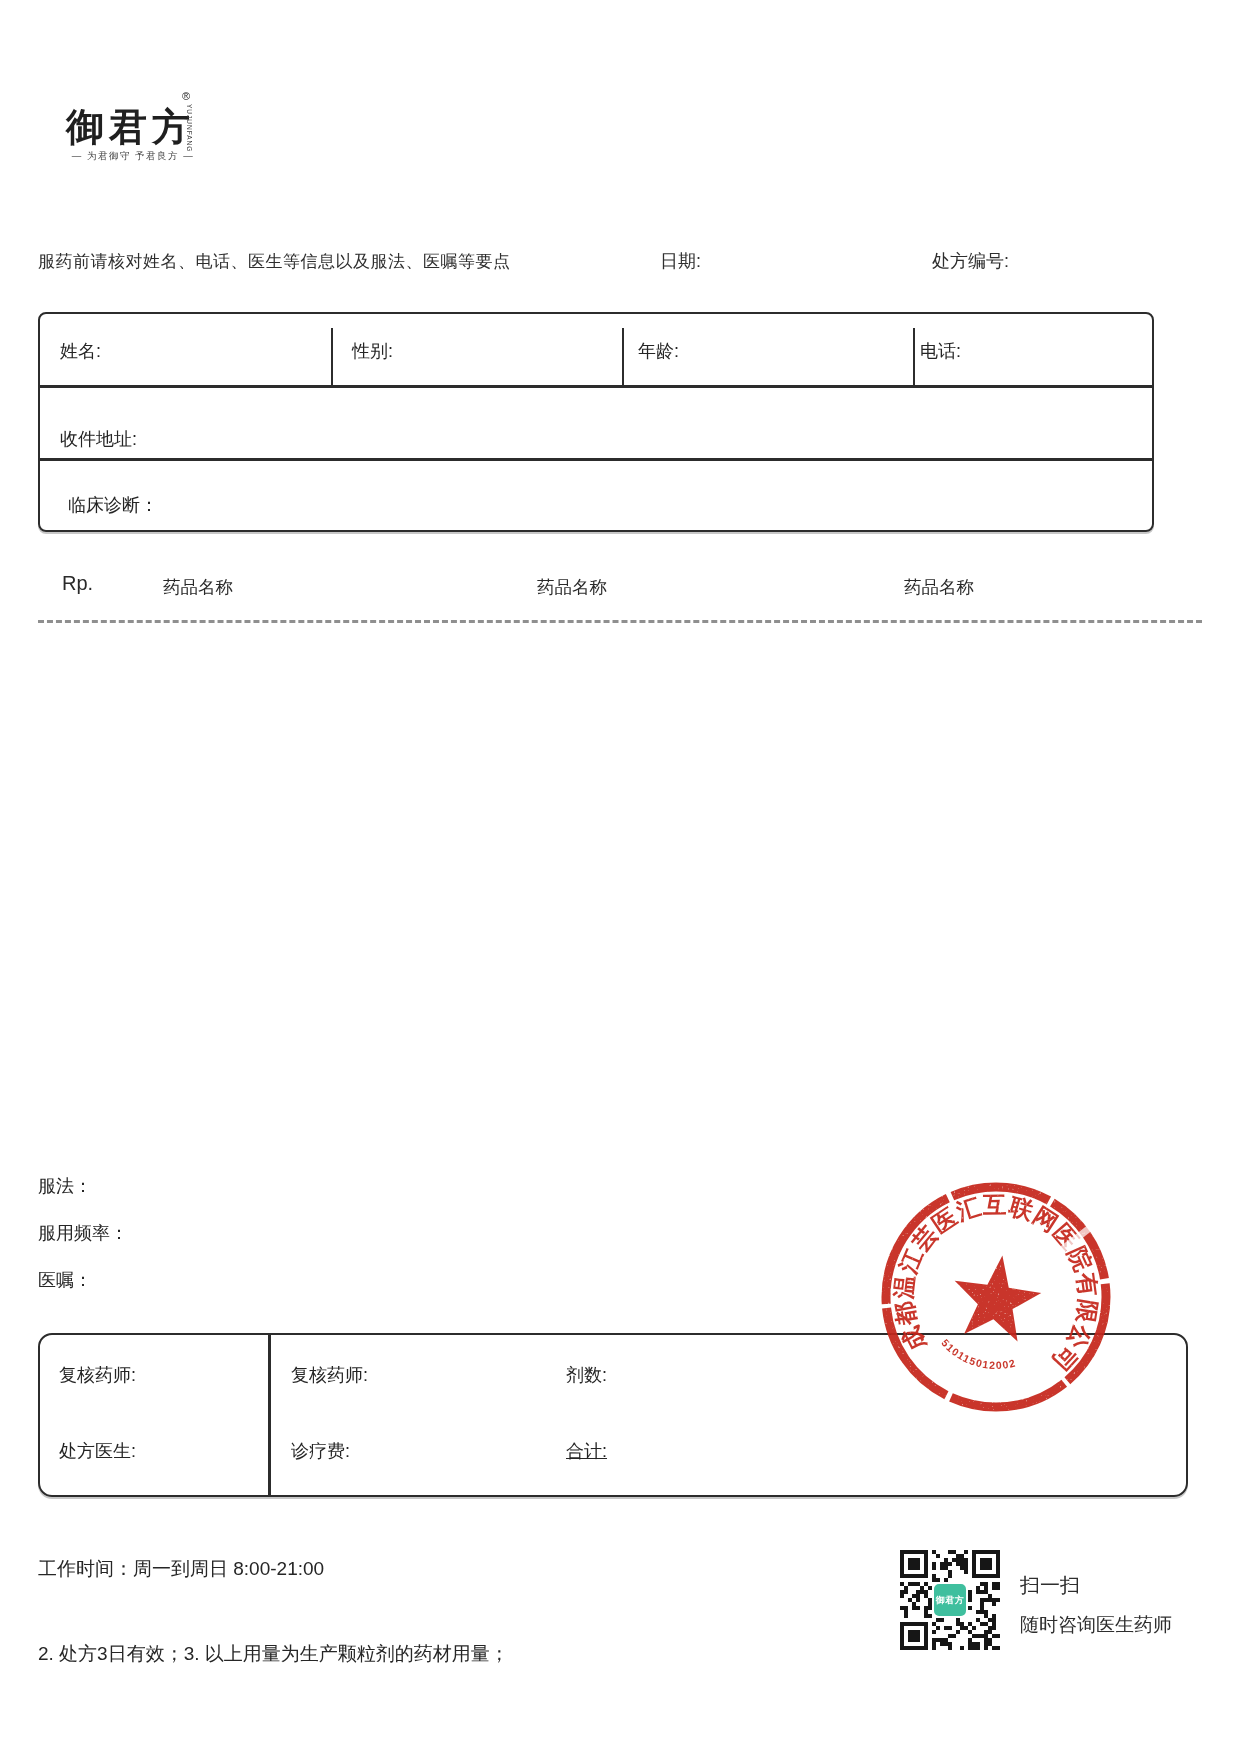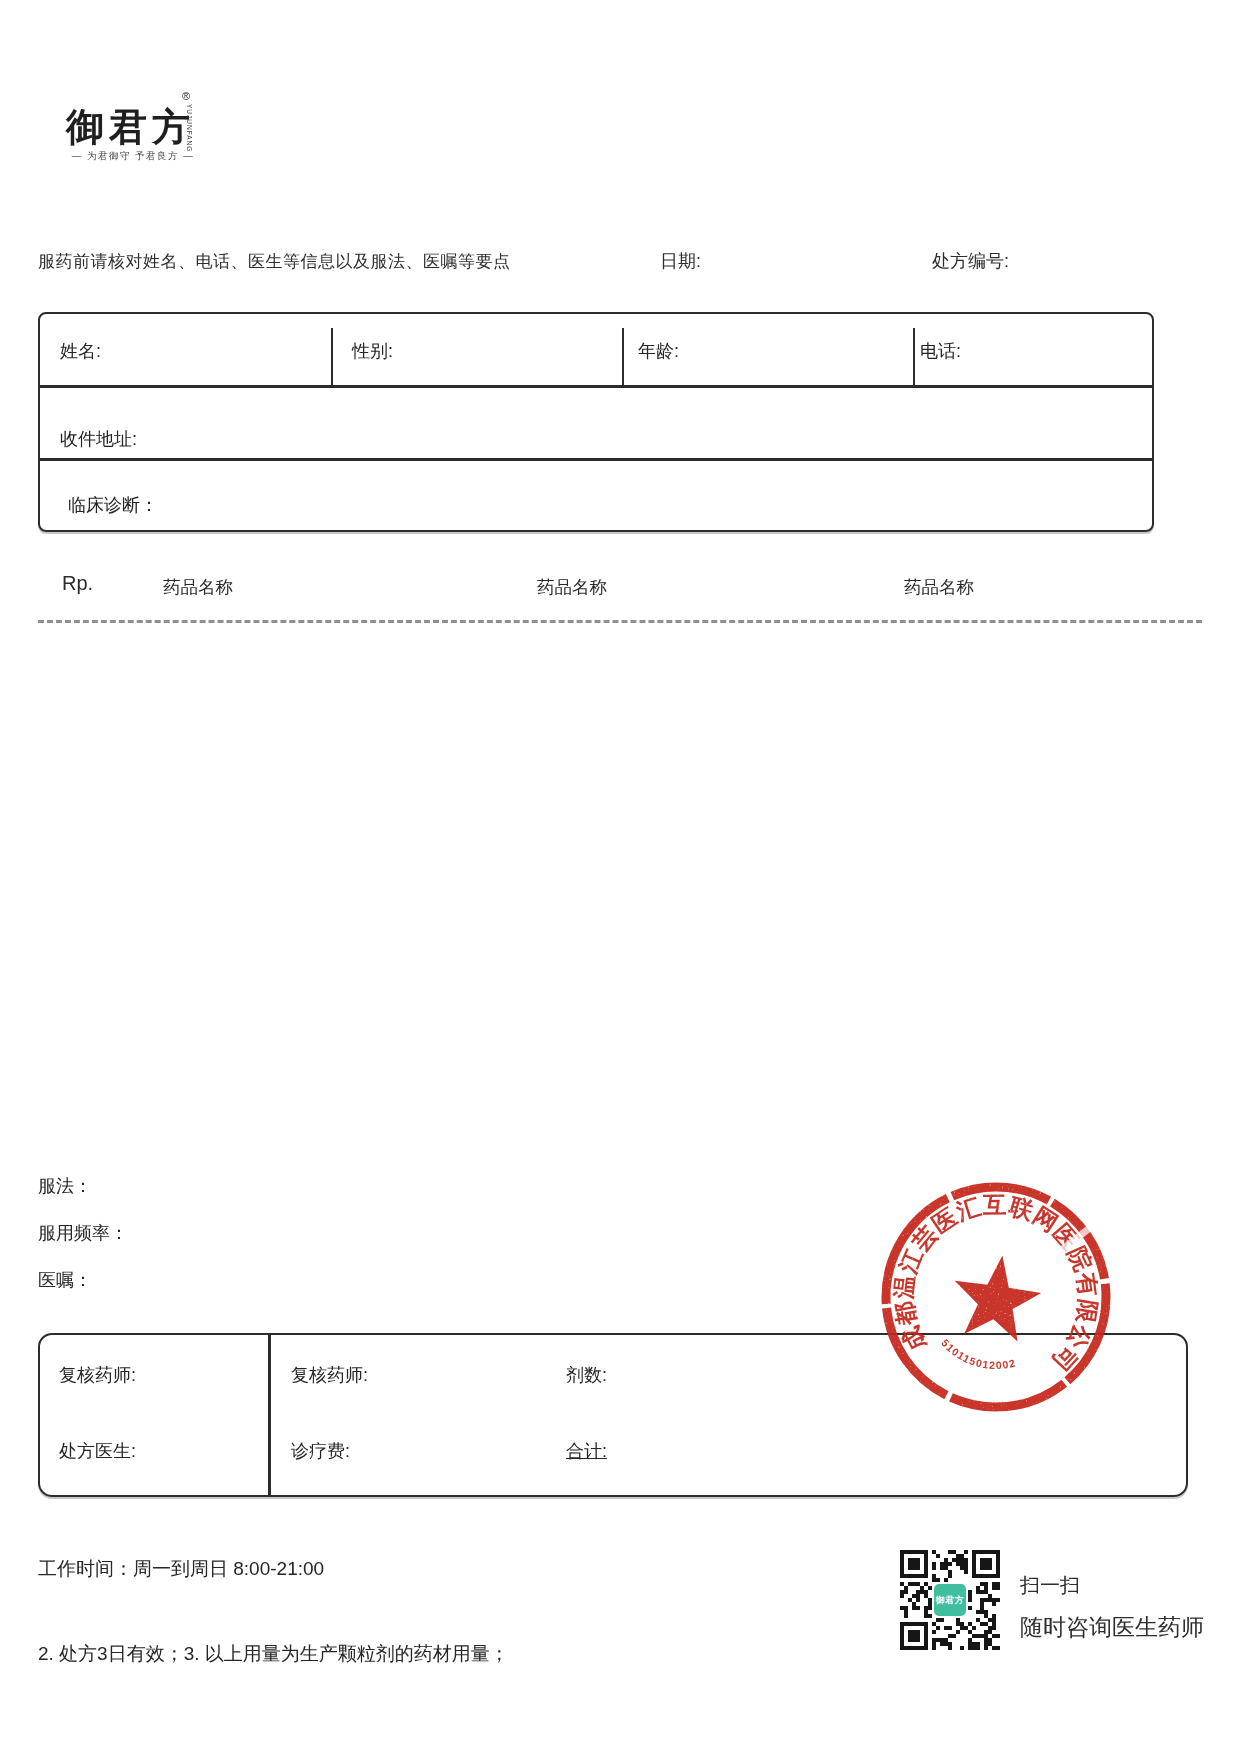--- a/index.html
+++ b/index.html
@@ -66,21 +66,21 @@
   
   .foot-line{position:absolute;left:38px;font-size:19px;color:#262626;}
   .f-hours{top:1556px;} .f-note1{top:1598px;} .f-note2{top:1641px;}
   .qr-wrap{position:absolute;left:900px;top:1550px;width:100px;height:100px;}
   .qr-wrap svg{position:absolute;left:0;top:0;}
   .qr-logo{position:absolute;left:32px;top:32px;width:36px;height:36px;border-radius:7px;
     background:#3fbf9e;border:2px solid #ffffff;box-sizing:border-box;
     display:flex;align-items:center;justify-content:center;
     color:#ffffff;font-size:9px;font-weight:700;letter-spacing:0.5px;}
   .scan-title{position:absolute;left:1020px;top:1572px;font-size:20px;color:#2e2e2e;}
-  .scan-sub{position:absolute;left:1020px;top:1612px;font-size:23px;color:#2e2e2e;}
+  .scan-sub{position:absolute;left:1020px;top:1612px;font-size:19px;color:#2e2e2e;}
 </style>
 </head>
 <body>
 
 <div class="page">
 
   <div class="logo-block">
     <div class="logo-text">御君方</div>
     <div class="logo-reg">®</div>
     <div class="logo-pinyin">YUJUNFANG</div>

